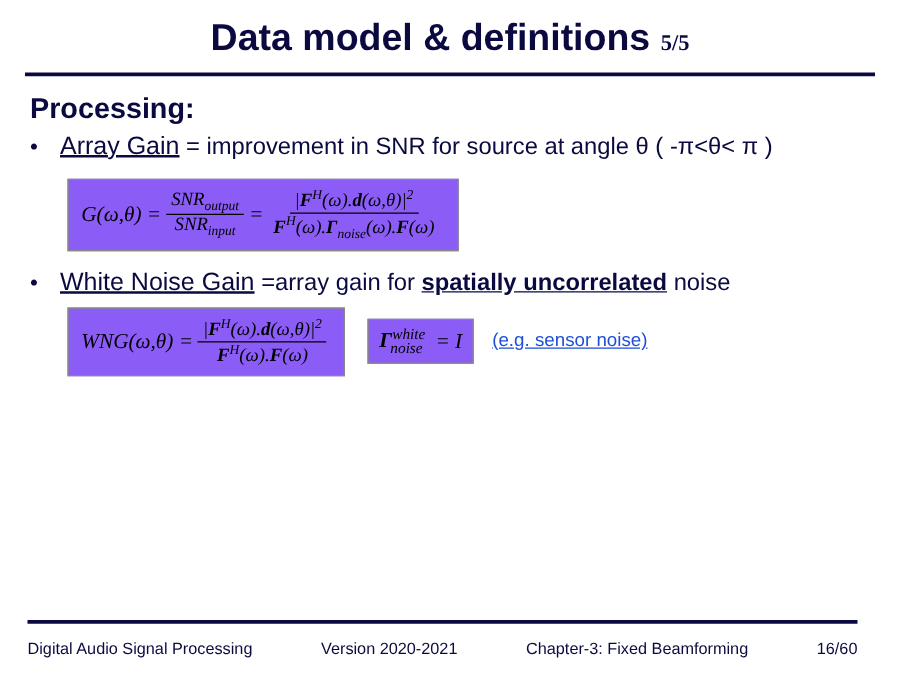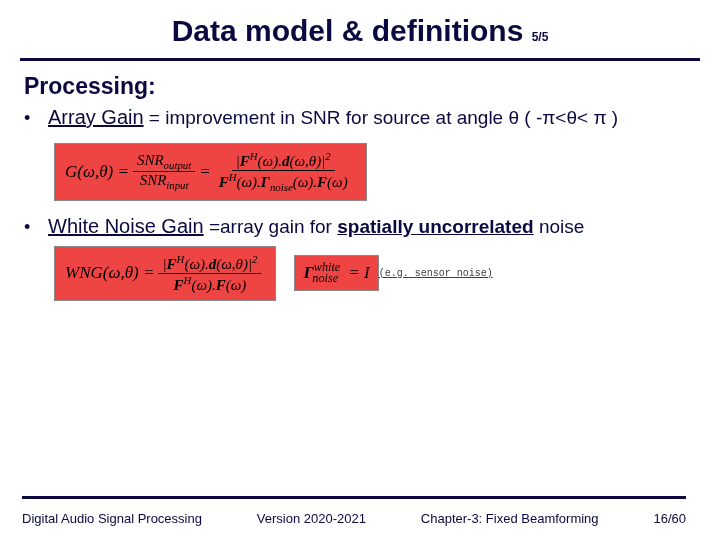--- a/index.html
+++ b/index.html
@@ -14,22 +14,23 @@
   }
   .title {
     text-align: center;
     font-size: 30px;
     font-weight: bold;
     padding-top: 14px;
     padding-bottom: 10px;
     color: #0a0a40;
   }
   .title .sub {
-    font-size: 12px;
+    font-size: 18px;
     font-weight: bold;
+    font-family: Liberation Serif, serif;
   }
   hr.rule {
     border: none;
     border-top: 3px solid #0a0a40;
     margin: 0 20px 12px 20px;
   }
   .content {
     padding: 0 24px;
   }
   .heading {
@@ -51,21 +52,21 @@
     line-height: 1;
     width: 14px;
   }
   .term {
     text-decoration: underline;
     font-size: 20px;
     font-weight: normal;
   }
   .eqtext { font-size: 19px; }
   .eqbox {
-    background: #ef4444;
+    background: #8b5cf6;
     border: 1px solid #888;
     padding: 6px 10px;
     display: inline-block;
     font-family: "Times New Roman", serif;
     font-style: italic;
     font-size: 17px;
     color: #000;
     margin: 6px 0 14px 30px;
   }
   .eqrow { display: flex; align-items: center; }
@@ -83,27 +84,26 @@
   .row2 {
     display: flex;
     gap: 18px;
     align-items: center;
     margin-left: 30px;
   }
   .row2 .eqbox { margin: 0; }
   .sidebox {
     display: flex;
     align-items: center;
-    gap: 0;
+    gap: 15px;
   }
   .notes {
-    font-size: 10px;
-    color: #404040;
+    font-size: 15px;
+    color: #1d4ed8;
     line-height: 1.35;
-    font-family: Liberation Mono, monospace;
   }
   .uline { text-decoration: underline; }
   .footer {
     position: absolute;
     left: 0; right: 0; bottom: 0;
     padding: 0 34px 14px 22px;
   }
   .footer hr {
     border: none;
     border-top: 3px solid #0a0a40;

